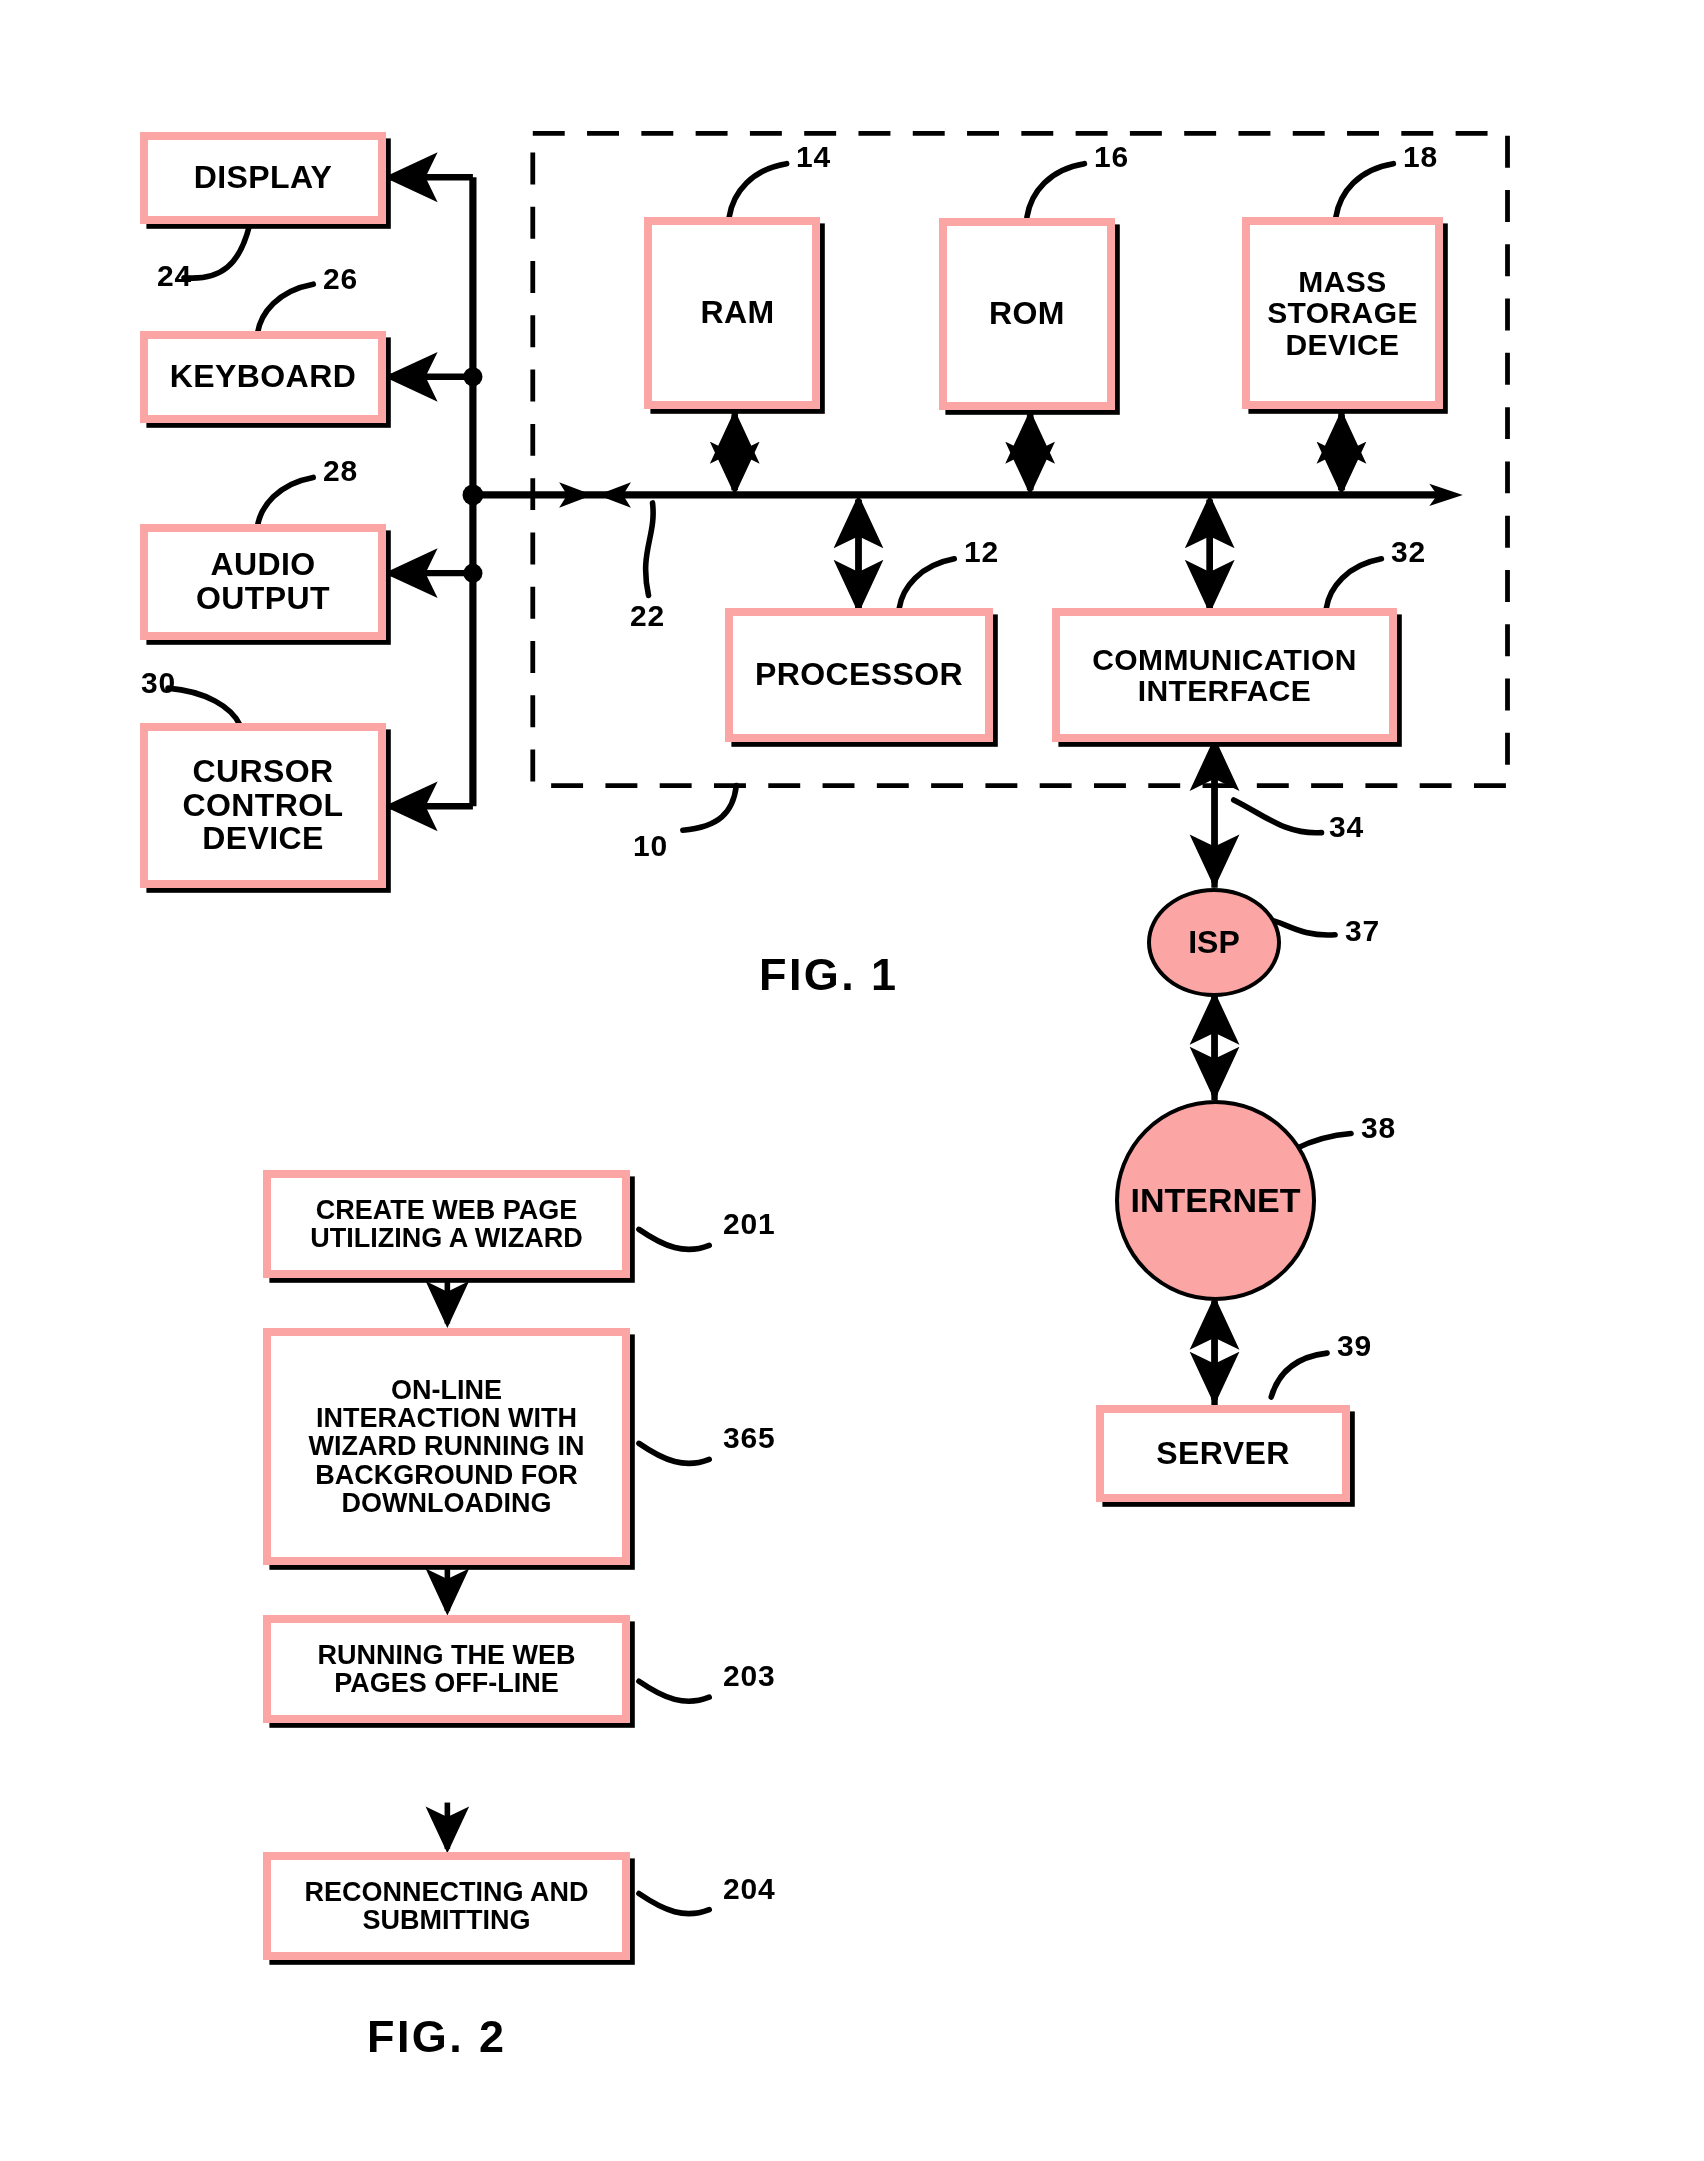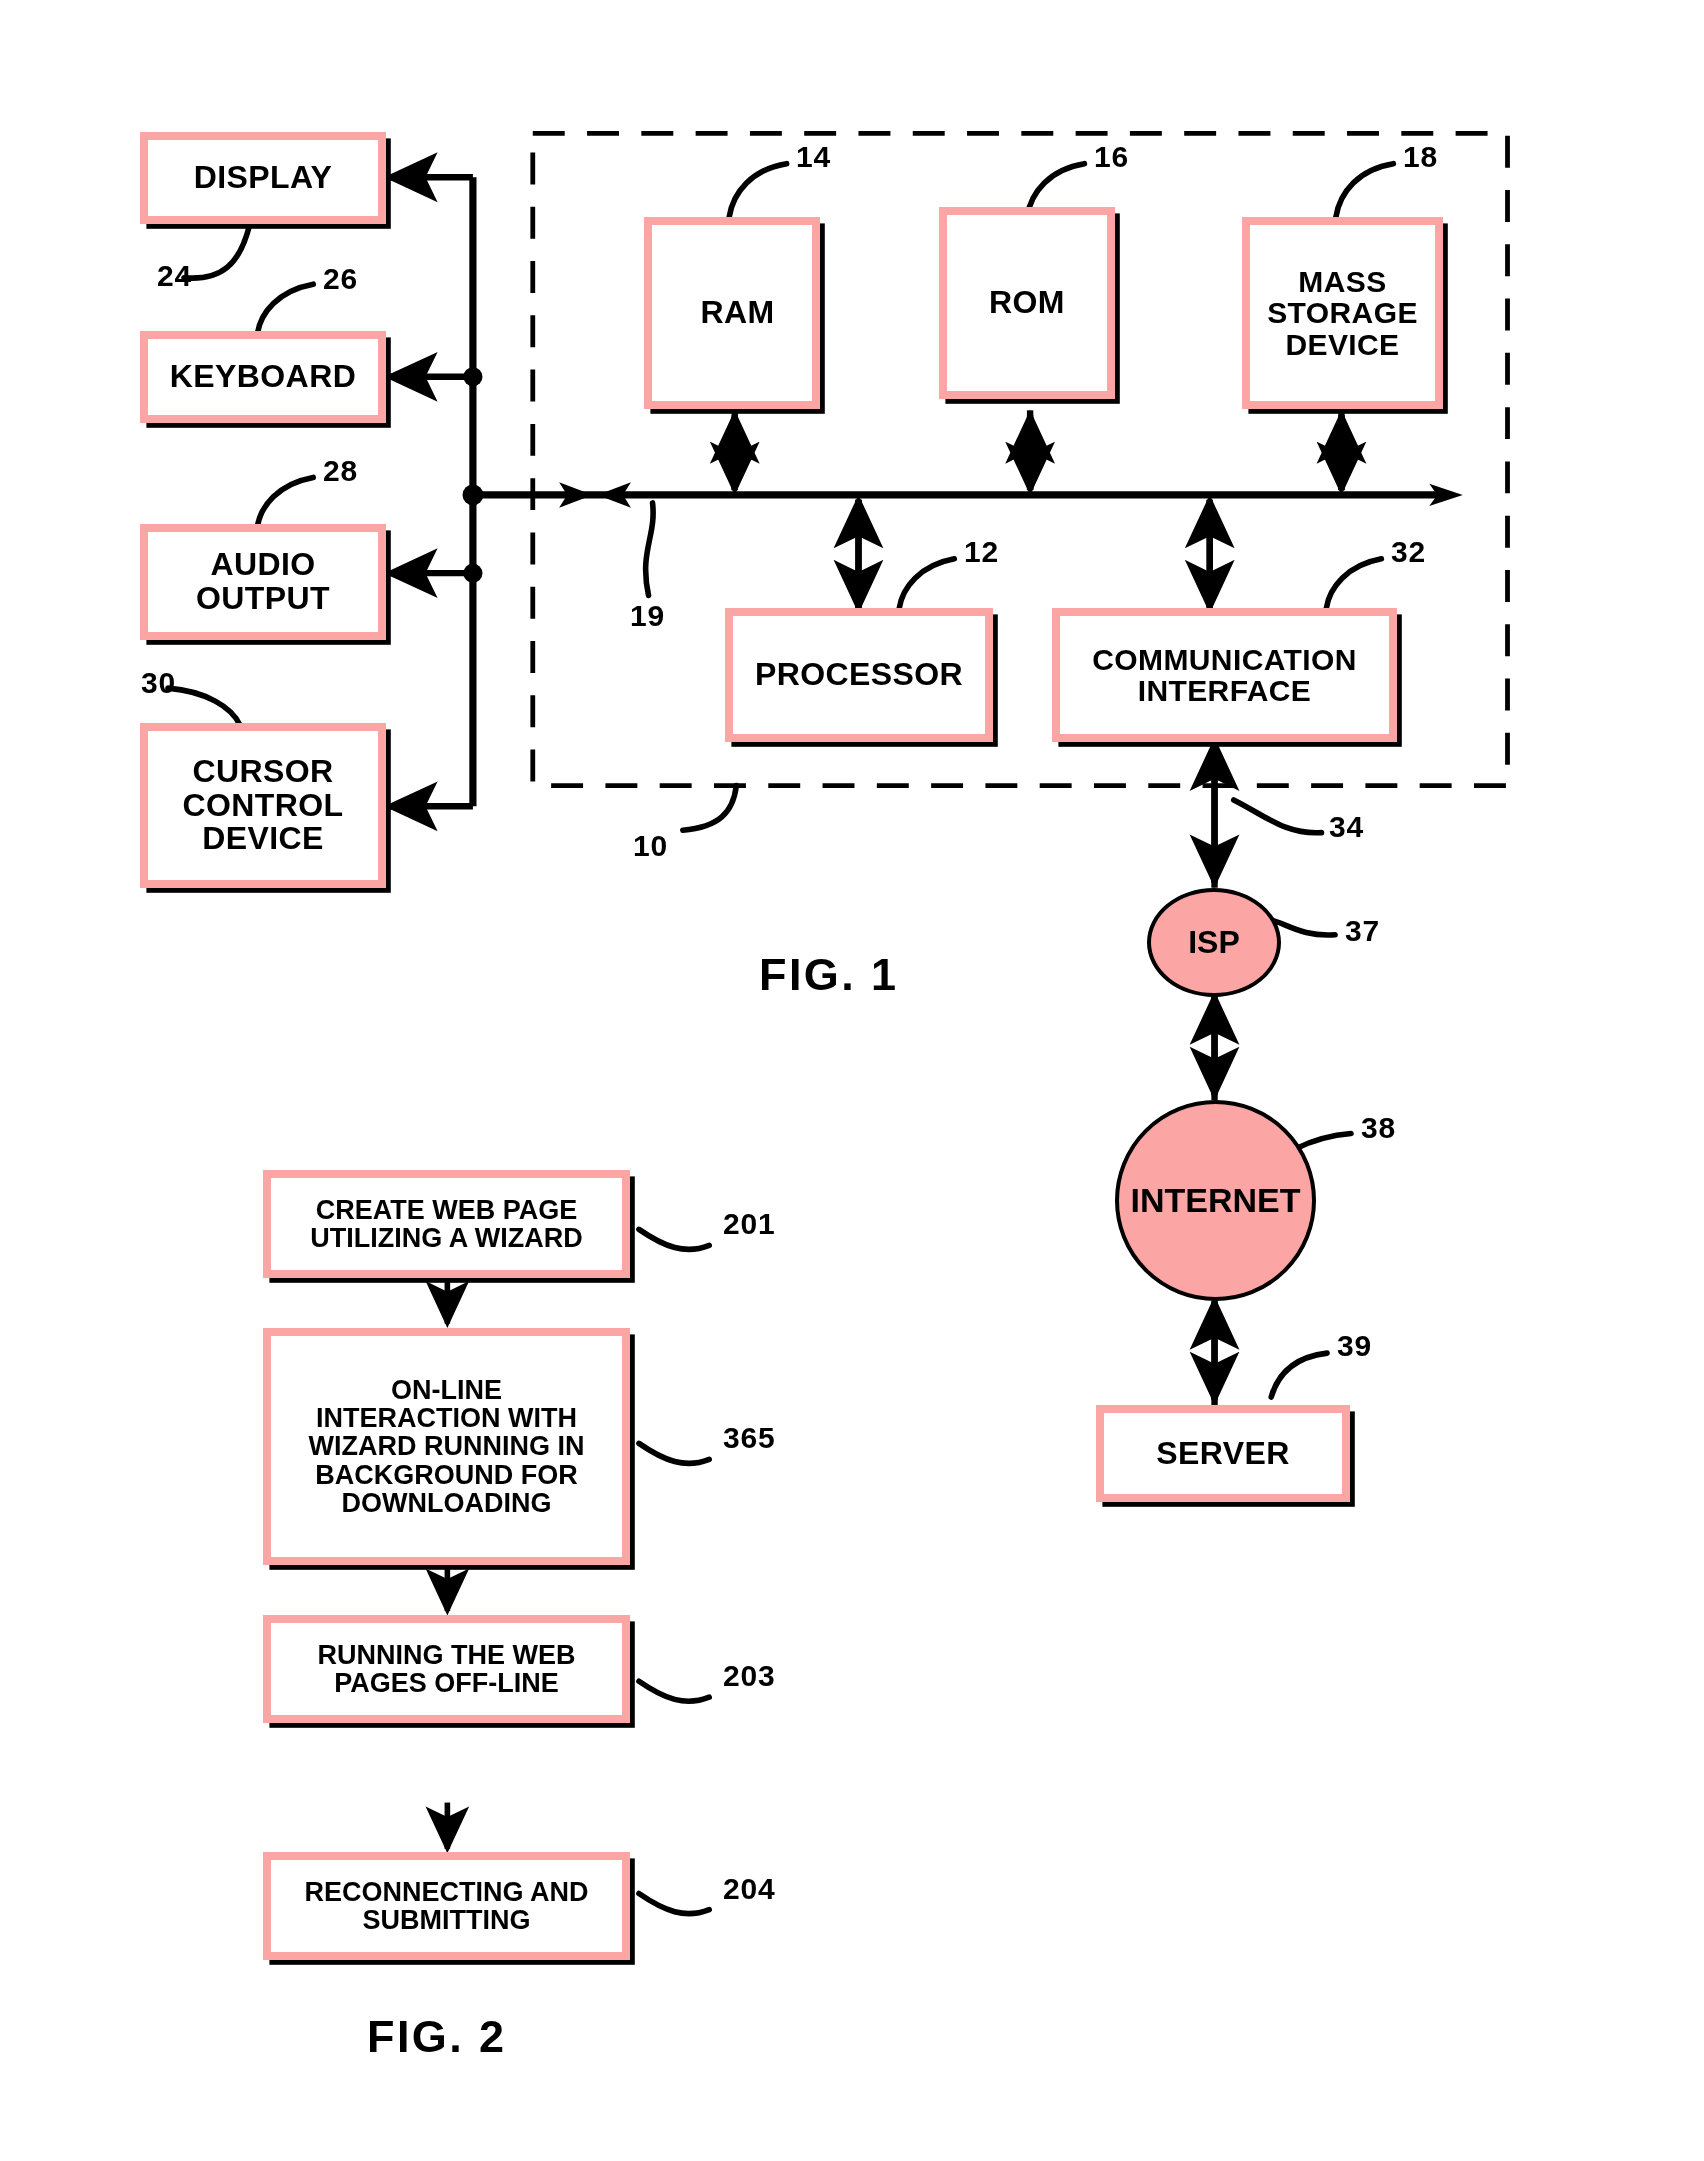--- a/index.html
+++ b/index.html
@@ -234,21 +234,21 @@
       <span class="lbl">CURSOR</span>
       <span class="lbl">CONTROL</span>
       <span class="lbl">DEVICE</span>
     </span>
   </div>
 
   <div class="nbox f1-label" style="left:644px; top:217px; width:176px; height:192px;padding-left:11px;">
     <span class="lbl">RAM</span>
   </div>
 
-  <div class="nbox f1-label" style="left:939px; top:207px; width:176px; height:192px;">
+  <div class="nbox f1-label" style="left:939px; top:218px; width:176px; height:192px;">
     <span class="lbl">ROM</span>
   </div>
 
   <div class="nbox f1-label-sm" style="left:1242px; top:217px; width:201px; height:192px;">
     <span>
       <span class="lbl">MASS</span>
       <span class="lbl">STORAGE</span>
       <span class="lbl">DEVICE</span>
     </span>
   </div>
@@ -278,21 +278,21 @@
 
   <div class="ref" style="left:157px; top:259px;">24</div>
   <div class="ref" style="left:323px; top:262px;">26</div>
   <div class="ref" style="left:323px; top:454px;">28</div>
   <div class="ref" style="left:141px; top:666px;">30</div>
 
   <div class="ref" style="left:796px; top:140px;">14</div>
   <div class="ref" style="left:1094px; top:140px;">16</div>
   <div class="ref" style="left:1403px; top:140px;">18</div>
 
-  <div class="ref" style="left:630px; top:599px;">19</div>
+  <div class="ref" style="left:630px; top:599px;">22</div>
   <div class="ref" style="left:964px; top:535px;">12</div>
   <div class="ref" style="left:1391px; top:535px;">32</div>
   <div class="ref" style="left:633px; top:829px;">10</div>
 
   <div class="ref" style="left:1329px; top:810px;">34</div>
   <div class="ref" style="left:1345px; top:914px;">37</div>
   <div class="ref" style="left:1361px; top:1111px;">38</div>
   <div class="ref" style="left:1337px; top:1329px;text-align:right;">39</div>
 
   <div class="figcap" style="left:759px; top:949px;">FIG.  1</div>

